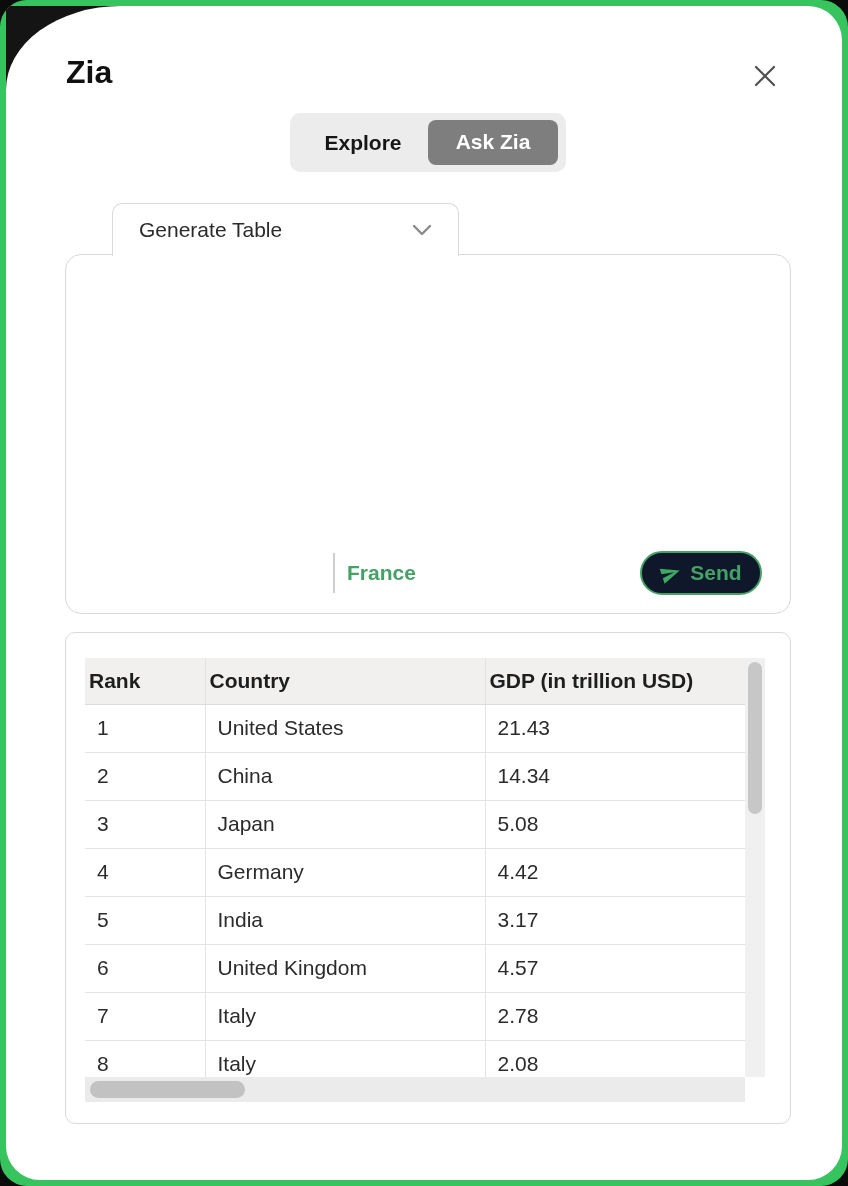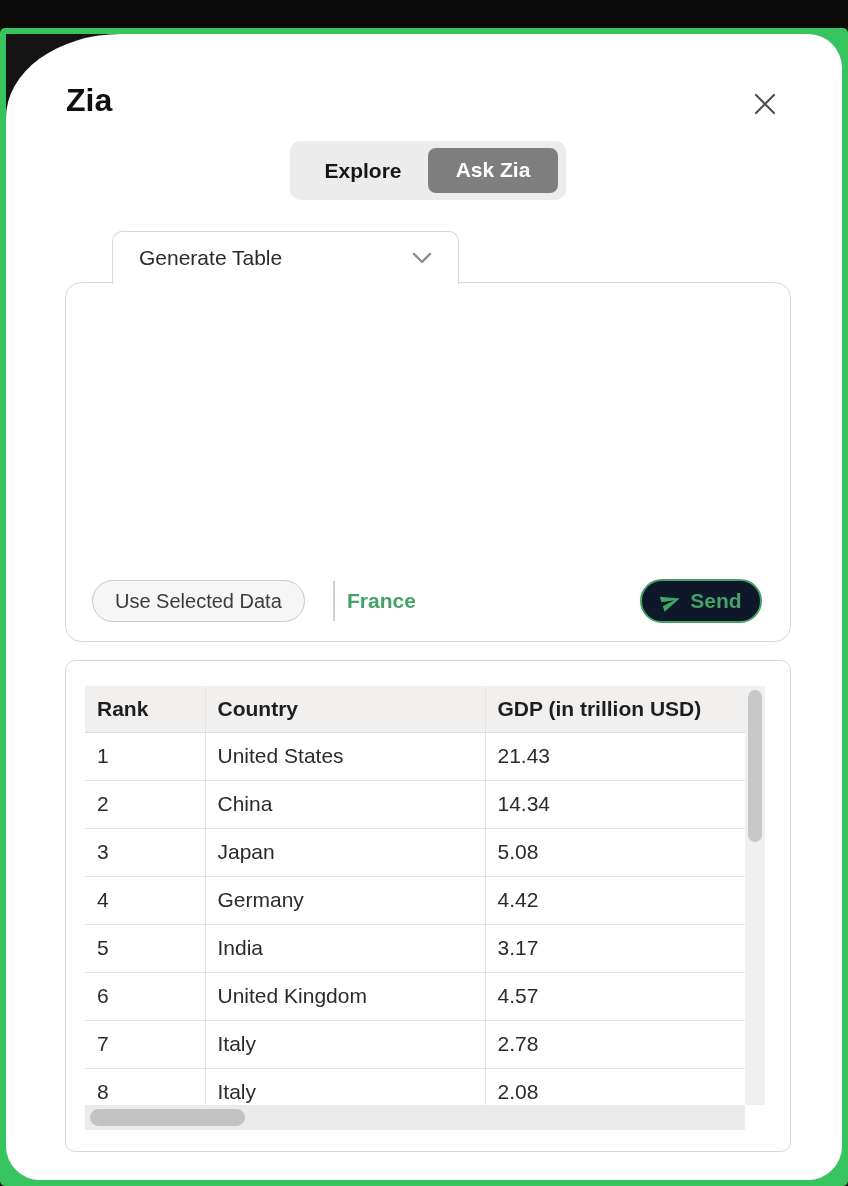--- a/index.html
+++ b/index.html
@@ -6,23 +6,22 @@
   html,body { width:848px; height:1186px; }
   body {
     background:#0b0b0b;
     font-family:"Liberation Sans", sans-serif;
     position:relative;
     overflow:hidden;
   }
   .frame {
     position:absolute; inset:0;
     background:var(--frame-green,#37c45f);
-    border-radius:5px;
+    border-radius:27px;
     overflow:hidden;
-    margin-top:28px;
   }
   .corner-peek {
     position:absolute; top:6px; left:6px;
     width:185px; height:112px;
     background:#141414;
   }
   .surface {
     position:absolute; inset:6px;
     background:#ffffff;
     border-radius:34px;
@@ -129,21 +128,21 @@
   }
   .table-viewport {
     position:absolute; left:85px; top:658px;
     width:660px; height:419px;
     overflow:hidden;
   }
   table.result { border-collapse:collapse; width:660px; table-layout:fixed; }
   table.result th {
     height:46px; background:#f1f0ef;
     font-size:21px; font-weight:bold; color:#1e1e1e;
-    text-align:left; padding-left:12px;
+    text-align:left; padding-left:4px;
     border-bottom:1px solid #dcdcdc;
     border-right:1px solid #e3e3e3;
   }
   table.result th:last-child { border-right:none; }
   table.result td {
     height:48px;
     font-size:21px; color:#2b2b2b;
     padding-left:12px;
     border-bottom:1px solid #e3e3e3;
     border-right:1px solid #e3e3e3;
@@ -207,21 +206,20 @@
       <span class="chev">
         <svg width="20" height="12" viewBox="0 0 20 12">
             <path d="M2 2 L10 10 L18 2" stroke="#8a8a8a" stroke-width="2.4" fill="none" stroke-linecap="round" stroke-linejoin="round"></path>
           </svg>
       </span>
     </div>
 
     <div class="prompt-card"></div>
     <div class="prompt-text">Top 10 country-wise GDP data</div>
 
-    <div class="use-btn">Use Selected Data</div>
     <div class="btn-divider"></div>
     <div class="clear-btn">France</div>
     <div class="send-btn">
       <span style="display:flex;">
         <svg width="21" height="21" viewBox="0 0 24 24" style="transform:rotate(-18deg);">
             <path d="M2 21 L23 12 L2 3 L2 9.6 L16.5 12 L2 14.4 Z" fill="#3fa862"></path>
           </svg>
       </span>
       <span>Send</span>
     </div>

